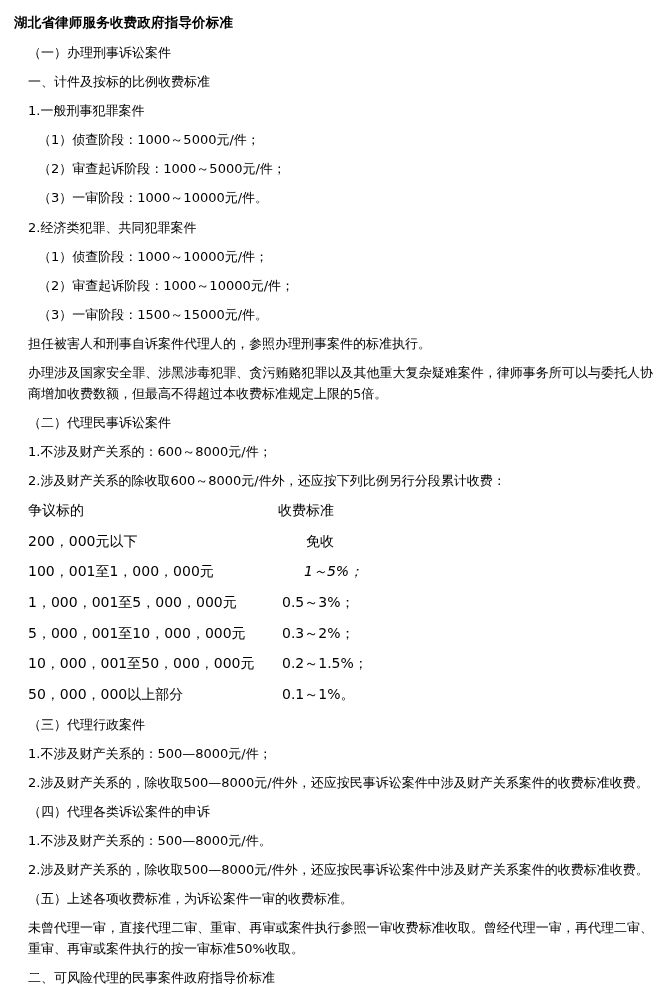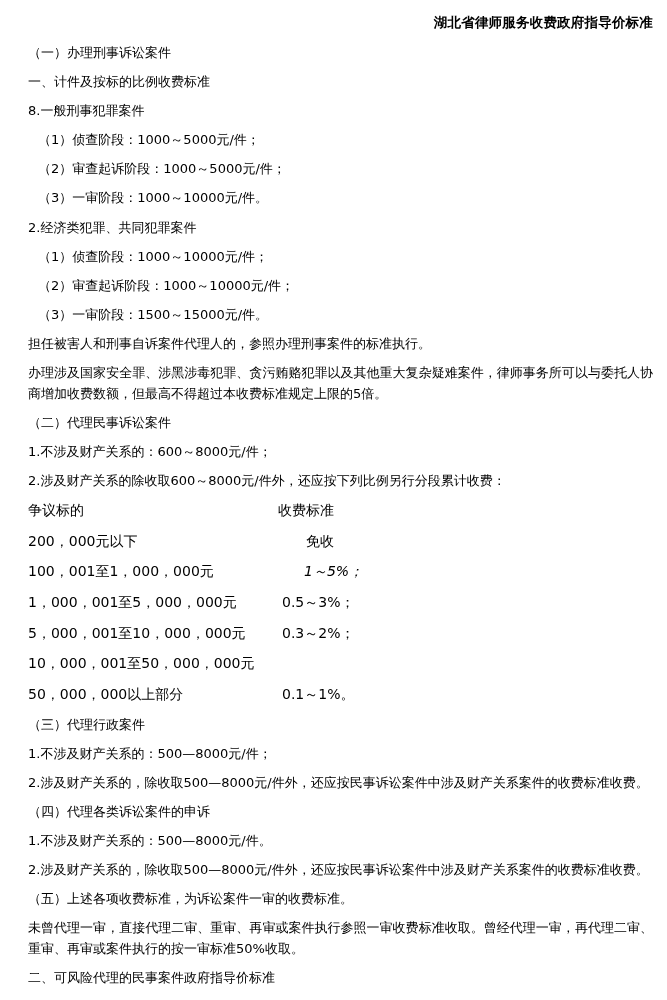--- a/index.html
+++ b/index.html
@@ -12,21 +12,21 @@
     min-height: 1000px;
     font-family: "DejaVu Sans", "Liberation Sans", sans-serif;
     color: #000000;
   }
   .page {
     width: 667px;
     box-sizing: border-box;
     padding: 10px 14px 20px 14px;
   }
   .doc-title {
-    text-align: right;
+    text-align: left;
     font-size: 13.5px;
     font-weight: bold;
     line-height: 1.5;
     margin: 2px 0 10px 0;
     letter-spacing: 0.2px;
   }
   .para {
     font-size: 13px;
     line-height: 1.62;
     margin: 0 0 8px 0;
@@ -67,21 +67,21 @@
 </head>
 <body>
 
 <div class="page">
 
   <div class="doc-title">湖北省律师服务收费政府指导价标准</div>
 
   <div>
     <p class="para indent">（一）办理刑事诉讼案件</p>
     <p class="para indent">一、计件及按标的比例收费标准</p>
-    <p class="para indent">8.一般刑事犯罪案件</p>
+    <p class="para indent">1.一般刑事犯罪案件</p>
     <p class="para indent2">（1）侦查阶段：1000～5000元/件；</p>
     <p class="para indent2">（2）审查起诉阶段：1000～5000元/件；</p>
     <p class="para indent2">（3）一审阶段：1000～10000元/件。</p>
     <p class="para indent">2.经济类犯罪、共同犯罪案件</p>
     <p class="para indent2">（1）侦查阶段：1000～10000元/件；</p>
     <p class="para indent2">（2）审查起诉阶段：1000～10000元/件；</p>
     <p class="para indent2">（3）一审阶段：1500～15000元/件。</p>
     <p class="para flush">担任被害人和刑事自诉案件代理人的，参照办理刑事案件的标准执行。</p>
     <p class="para flush">办理涉及国家安全罪、涉黑涉毒犯罪、贪污贿赂犯罪以及其他重大复杂疑难案件，律师事务所可以与委托人协商增加收费数额，但最高不得超过本收费标准规定上限的5倍。</p>
     <p class="para indent">（二）代理民事诉讼案件</p>
@@ -105,20 +105,21 @@
     <div class="trow">
       <div class="tcol-a nowrap">1，000，001至5，000，000元</div>
       <div class="tcol-b pad-c nowrap">0.5～3%；</div>
     </div>
     <div class="trow">
       <div class="tcol-a nowrap">5，000，001至10，000，000元</div>
       <div class="tcol-b pad-c nowrap">0.3～2%；</div>
     </div>
     <div class="trow">
       <div class="tcol-a nowrap">10，000，001至50，000，000元</div>
+      <div class="tcol-b pad-c nowrap">0.2～1.5%；</div>
     </div>
     <div class="trow">
       <div class="tcol-a nowrap">50，000，000以上部分</div>
       <div class="tcol-b pad-c nowrap">0.1～1%。</div>
     </div>
   </div>
 
   <div>
     <p class="para indent">（三）代理行政案件</p>
     <p class="para flush">1.不涉及财产关系的：500—8000元/件；</p>

